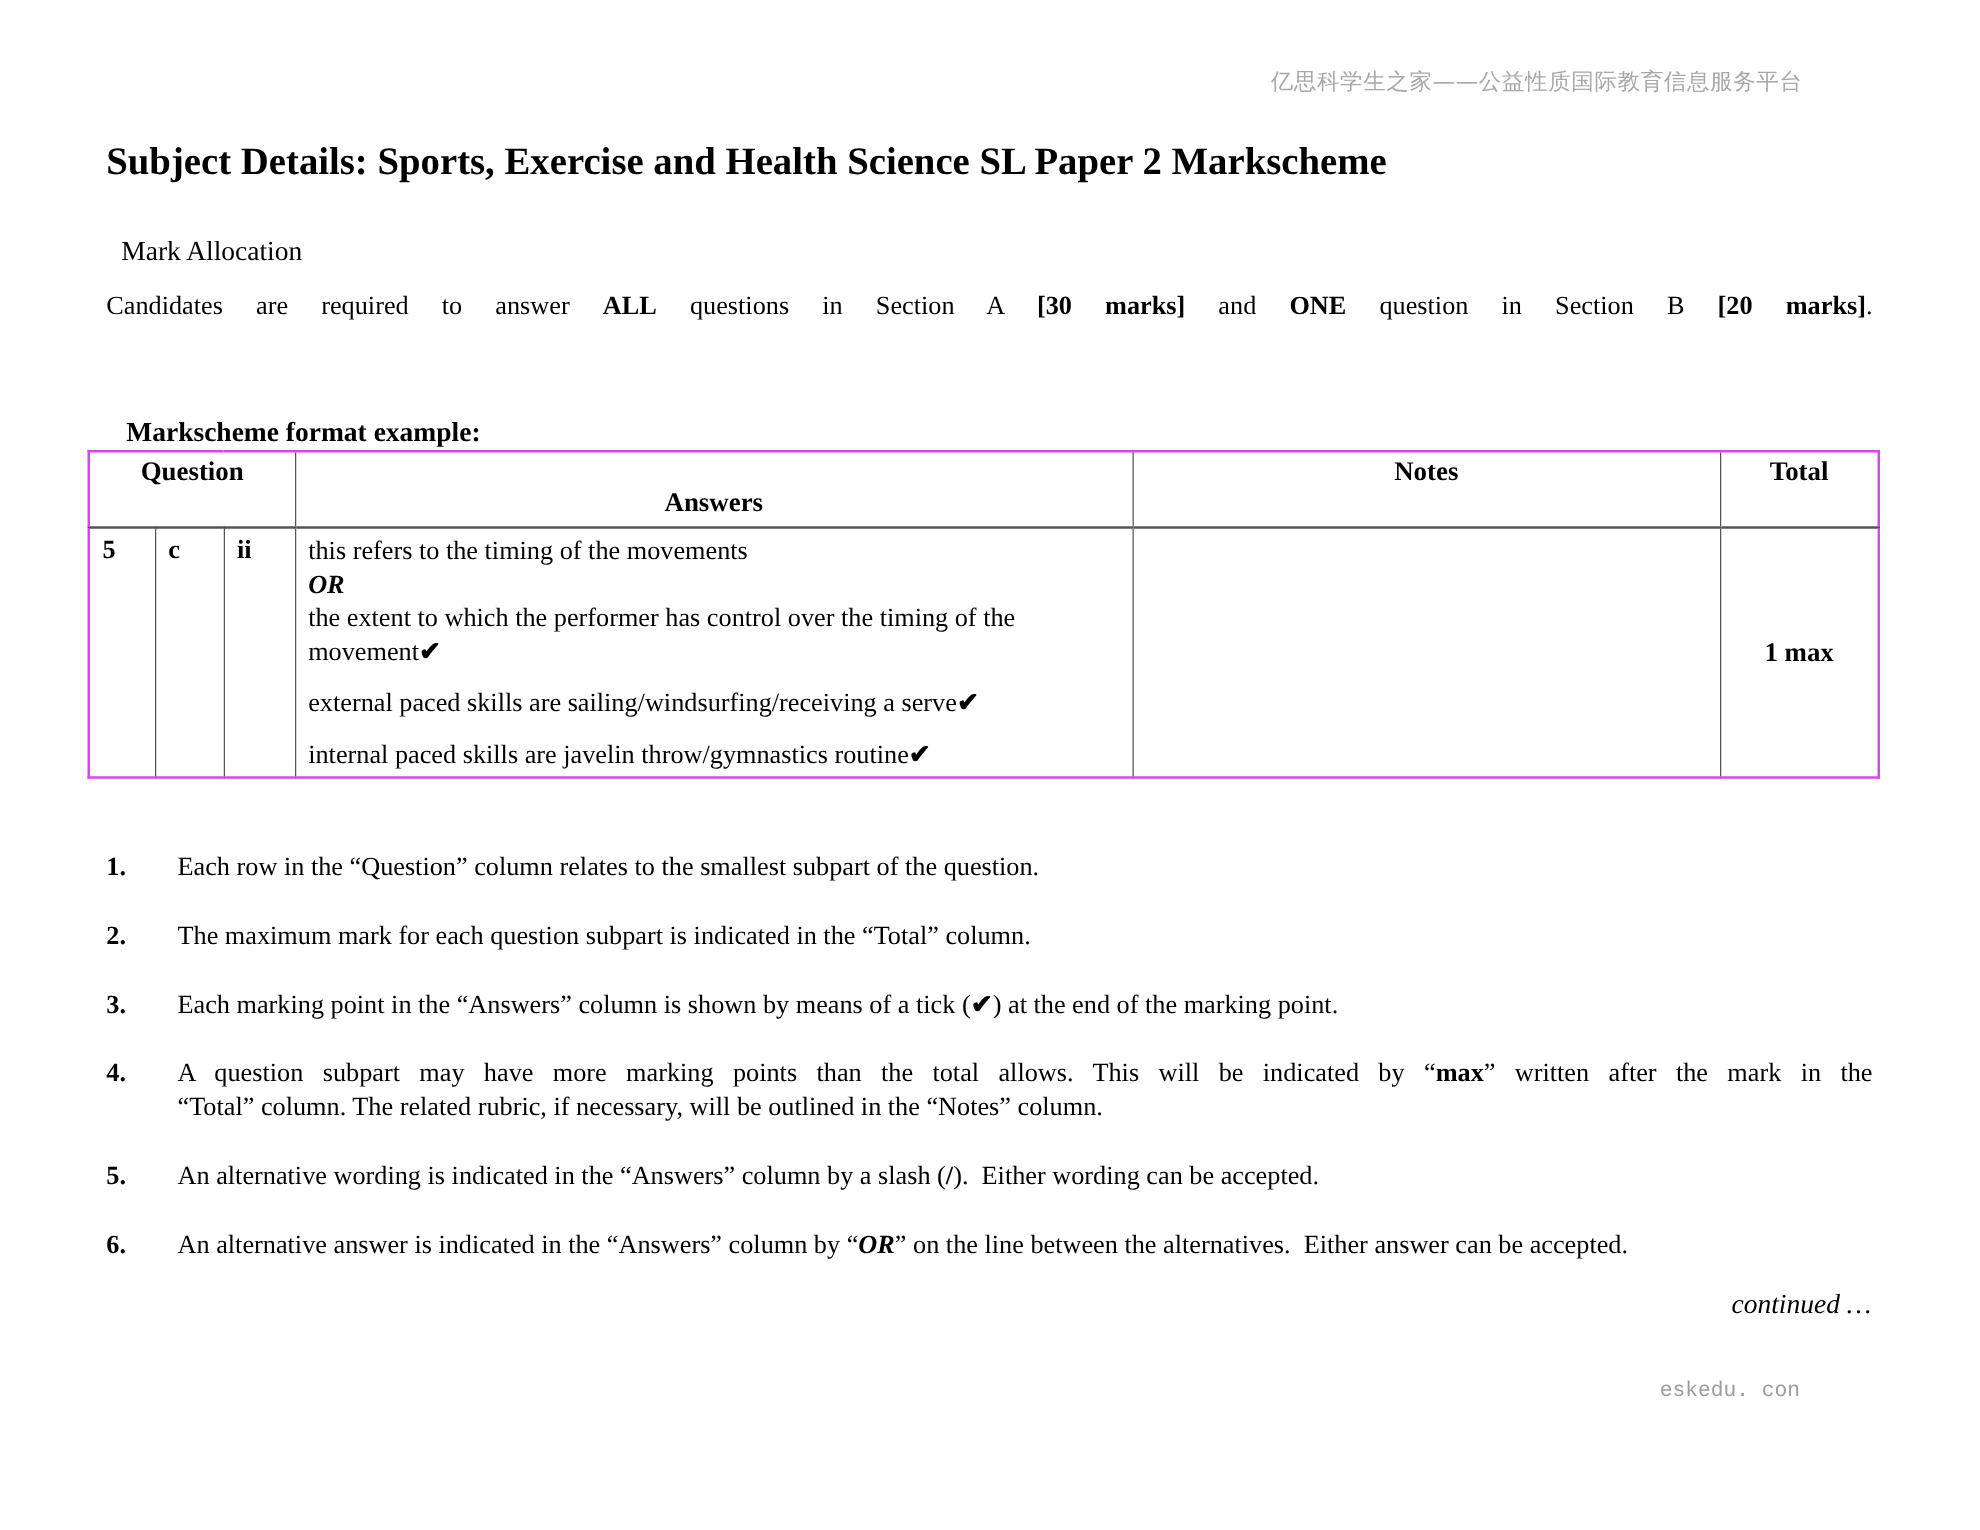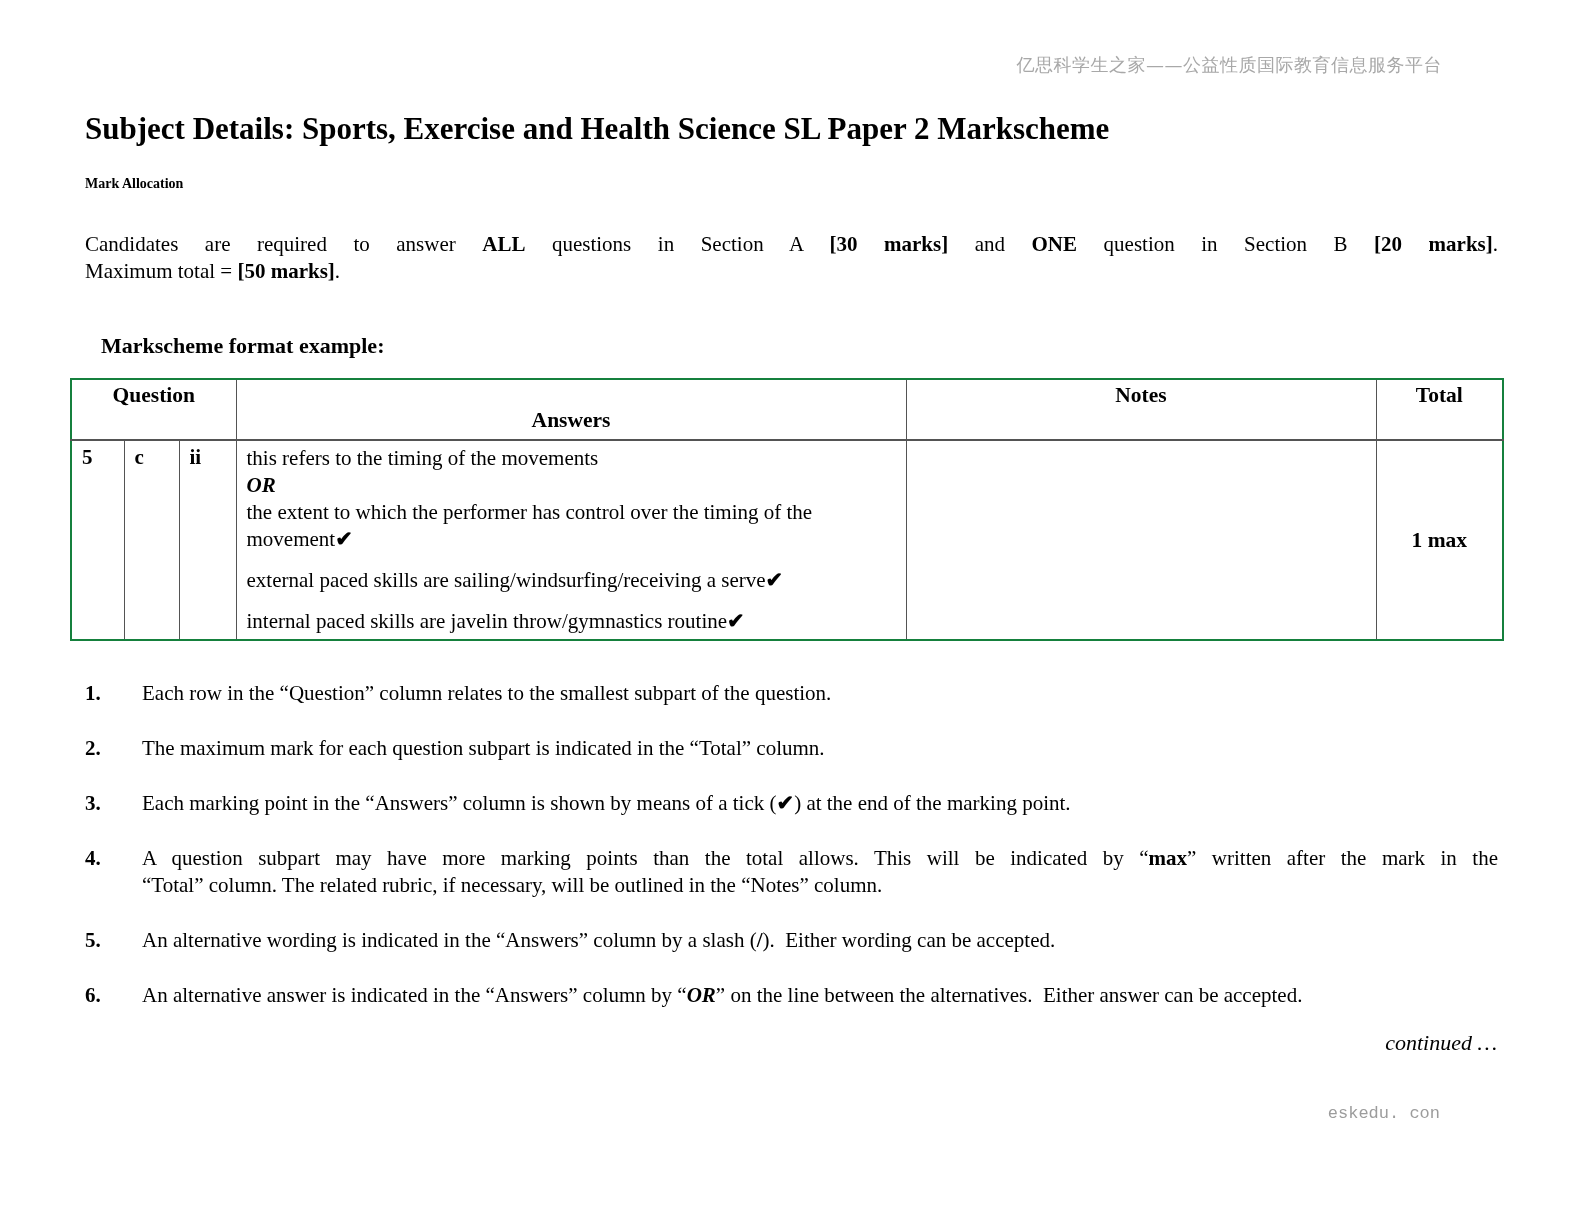--- a/index.html
+++ b/index.html
@@ -12,37 +12,37 @@
 
   .watermark-top{
     position:absolute;top:53px;right:142px;
     font-family:"DejaVu Sans", sans-serif;
     font-size:18px;color:#a8a8a8;letter-spacing:.5px;
   }
   .doc-title{
     position:absolute;left:85px;top:111px;margin:0;
     font-size:31px;font-weight:bold;
   }
-  .h-mark{position:absolute;left:85px;top:176px;margin:0;font-size:14px;font-weight:bold;}
+  .h-mark{position:absolute;left:85px;top:176px;margin:12px;font-size:22px;font-weight:normal;}
   .h-format{position:absolute;left:85px;top:317px;margin:16px;font-size:22px;font-weight:bold;}
 
   .intro{
     position:absolute;left:85px;top:231px;width:1413px;
     font-size:21px;line-height:27px;
   }
   .tline{min-height:27px;line-height:27px;}
   .tline.jl{text-align:justify;text-align-last:justify;}
   .tline.gap{margin-top:14px;}
   .b{font-weight:bold;}
   .i{font-style:italic;}
 
   table.mtable{
-    position:absolute;left:70px;top:378px;width:1432px;
+    position:absolute;left:70px;top:360px;width:1432px;
     border-collapse:collapse;table-layout:fixed;
-    font-size:21px;border:2px solid #15803d;
+    font-size:21px;border:2px solid #d946ef;
   }
   .mtable th,.mtable td{border:1.5px solid #545454;}
   .mtable thead th{
     height:50px;padding:3px 6px;vertical-align:top;text-align:center;
     font-size:21.5px;font-weight:bold;border-bottom:2.5px solid #545454;
   }
   .mtable thead th.th-answers{vertical-align:bottom;padding-bottom:6px;}
   .mtable tbody td{height:186px;vertical-align:top;padding:4px 9px;}
   .mtable tbody td.qcell{font-weight:bold;padding-left:10px;}
   .mtable tbody td.answers-cell{padding-left:10px;padding-right:14px;}
@@ -69,21 +69,20 @@
 <div class="page">
 
   <div class="watermark-top">亿思科学生之家——公益性质国际教育信息服务平台</div>
 
   <h1 class="doc-title">Subject Details: Sports, Exercise and Health Science SL Paper 2 Markscheme</h1>
 
   <h2 class="h-mark">Mark Allocation</h2>
 
   <div class="intro">
       <div class="tline jl"><span>Candidates are required to answer </span><span class="b">ALL</span><span> questions in Section A </span><span class="b">[30 marks]</span><span> and </span><span class="b">ONE</span><span> question in Section B </span><span class="b">[20 marks]</span><span>.</span></div>
-      <div class="tline"><span>Maximum total = </span><span class="b">[50 marks]</span><span>.</span></div>
     </div>
 
   <h2 class="h-format">Markscheme format example:</h2>
 
   <table class="mtable">
     <colgroup>
       <col style="width:53px">
         <col style="width:55px">
         <col style="width:57px">
       <col style="width:670px">

